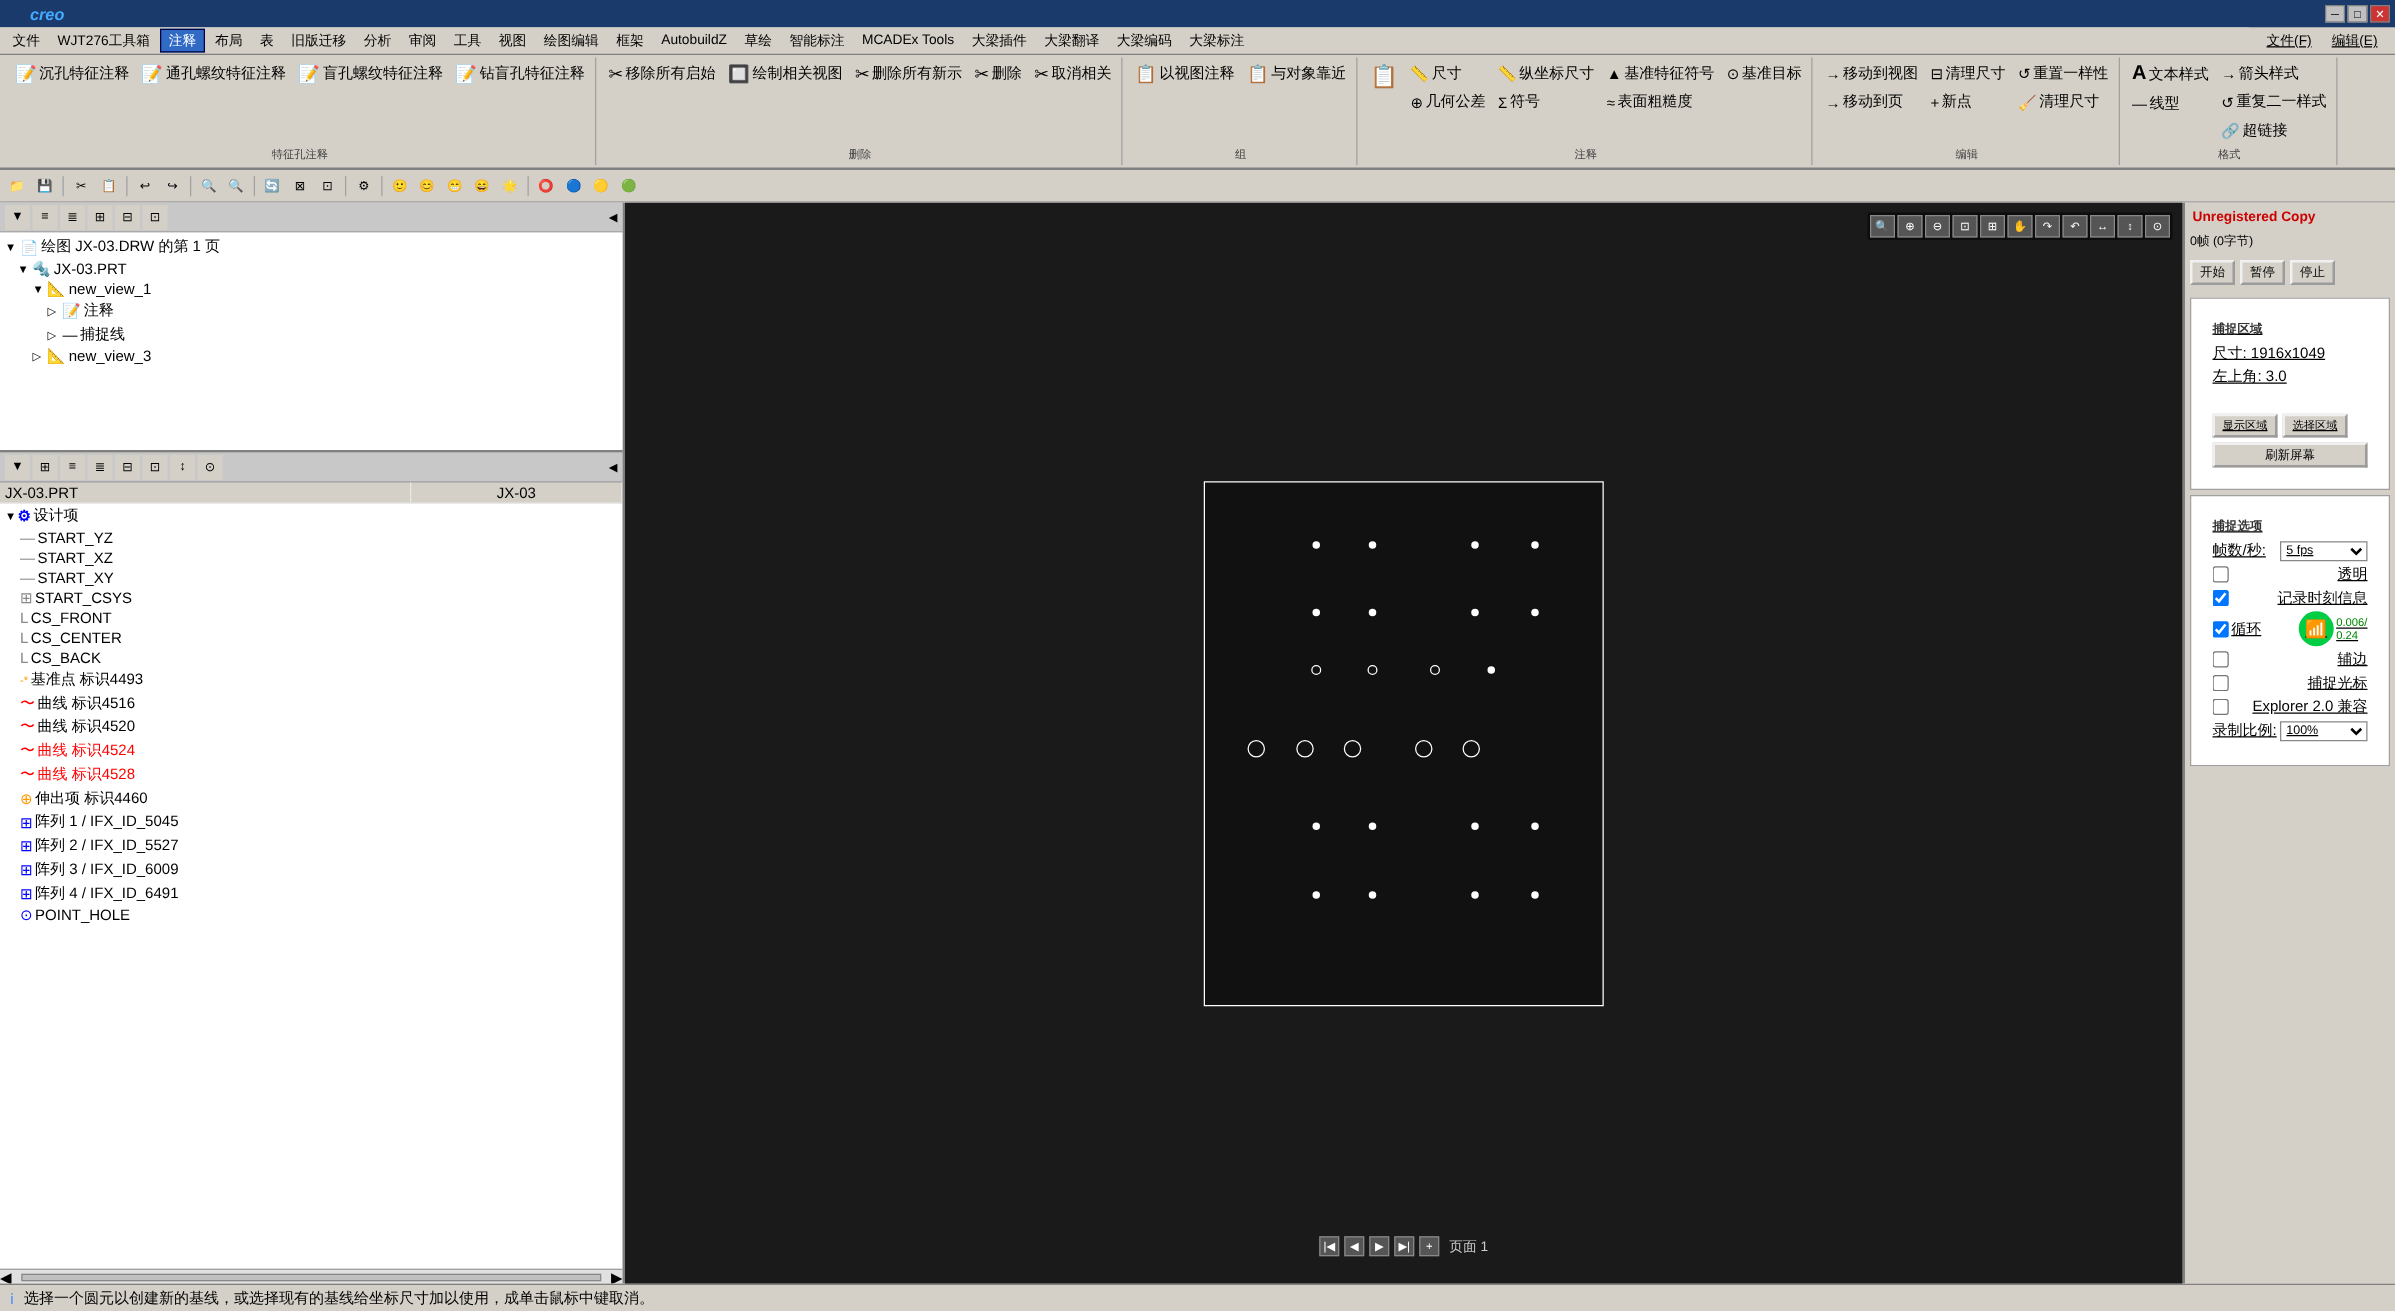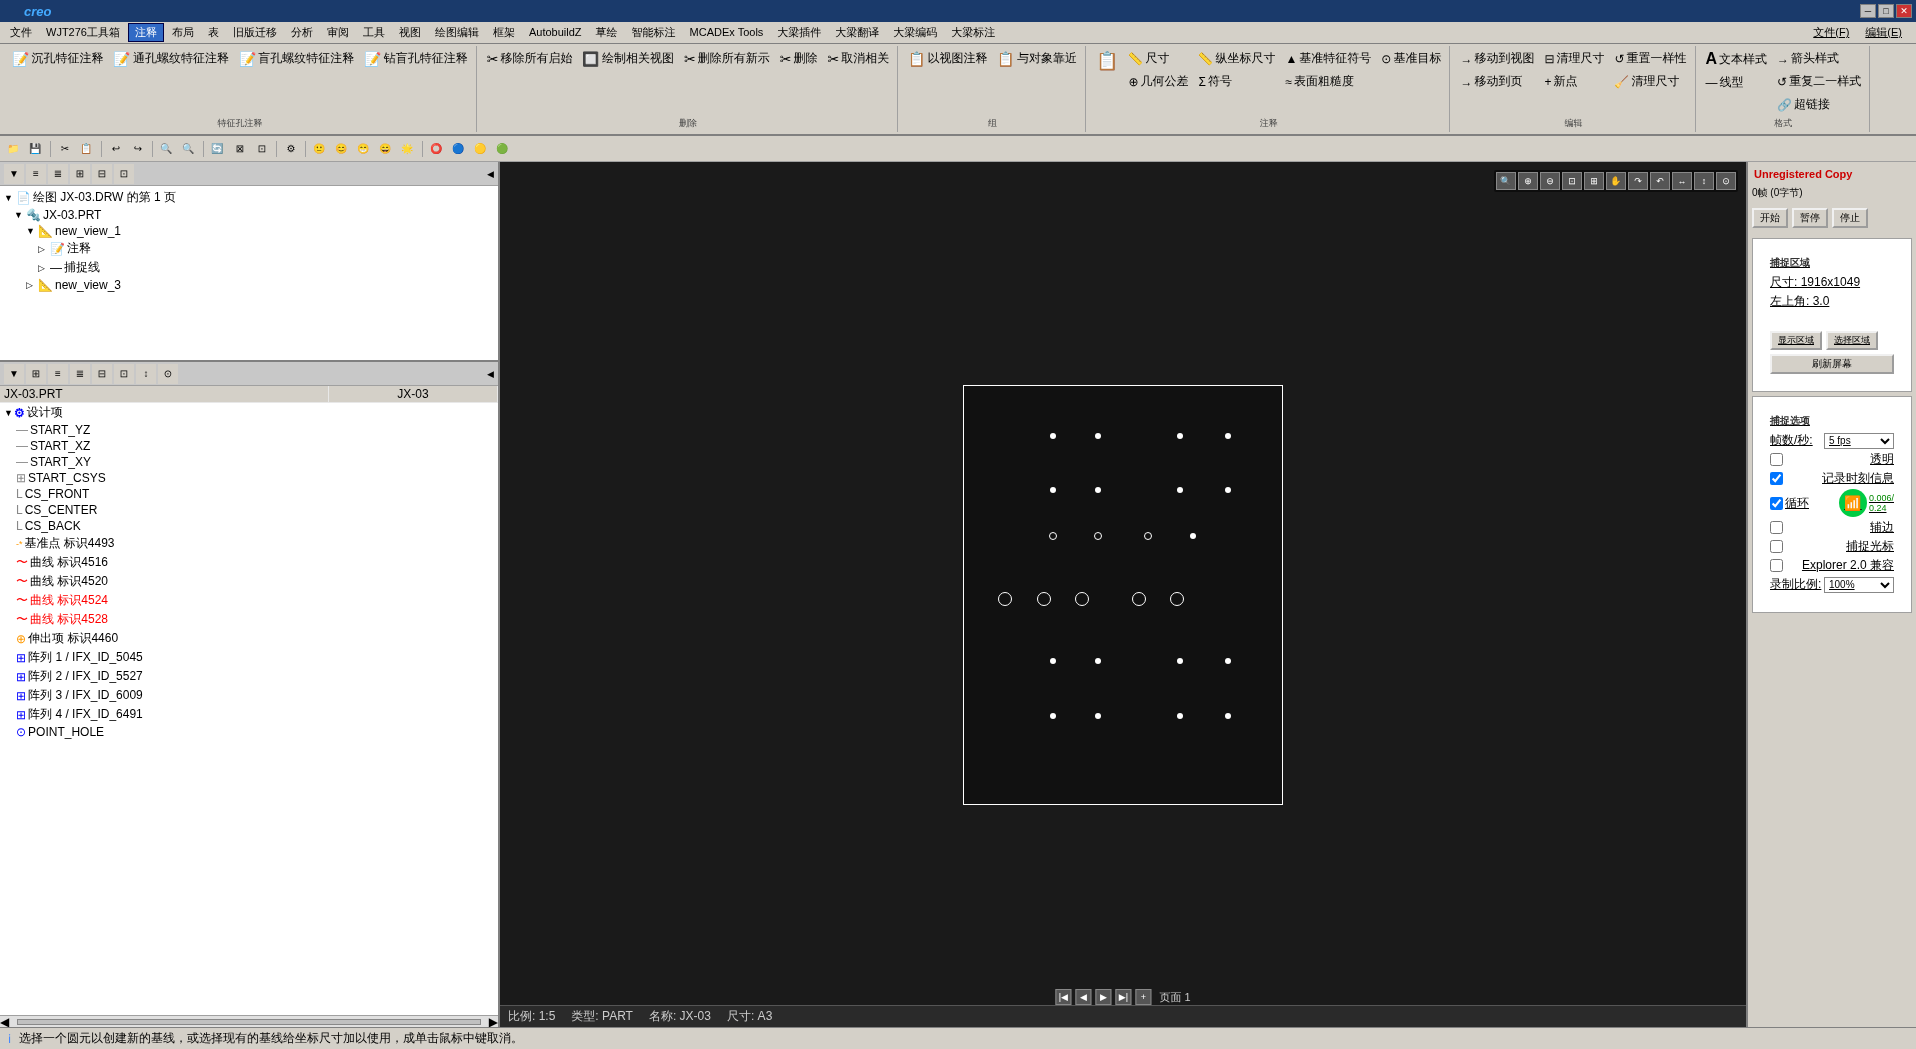--- a/index.html
+++ b/index.html
@@ -541,26 +541,20 @@
 
     <div class="nav-bar">
       <div class="nav-btn">|◀</div>
       <div class="nav-btn">◀</div>
       <div class="nav-btn">▶</div>
       <div class="nav-btn">▶|</div>
       <div class="nav-btn">+</div>
       <span style="color:#ccc; font-size:11px; margin-left:4px;">页面 1</span>
     </div>
 
-    <div class="status-bar-canvas">
-      <span>比例: 1:5</span>
-      <span>类型: PART</span>
-      <span>名称: JX-03</span>
-      <span>尺寸: A3</span>
-    </div>
   </div>
 
   <div class="right-panel">
     <div class="right-panel-title">Unregistered Copy</div>
 
     <div style="display:flex; gap:4px; margin-bottom:4px; align-items:center;">
       <span style="font-size:10px; white-space:nowrap;">0帧 (0字节)</span>
     </div>
     <div style="display:flex; gap:4px; margin-bottom:6px;">
       <button class="right-btn">开始</button>

